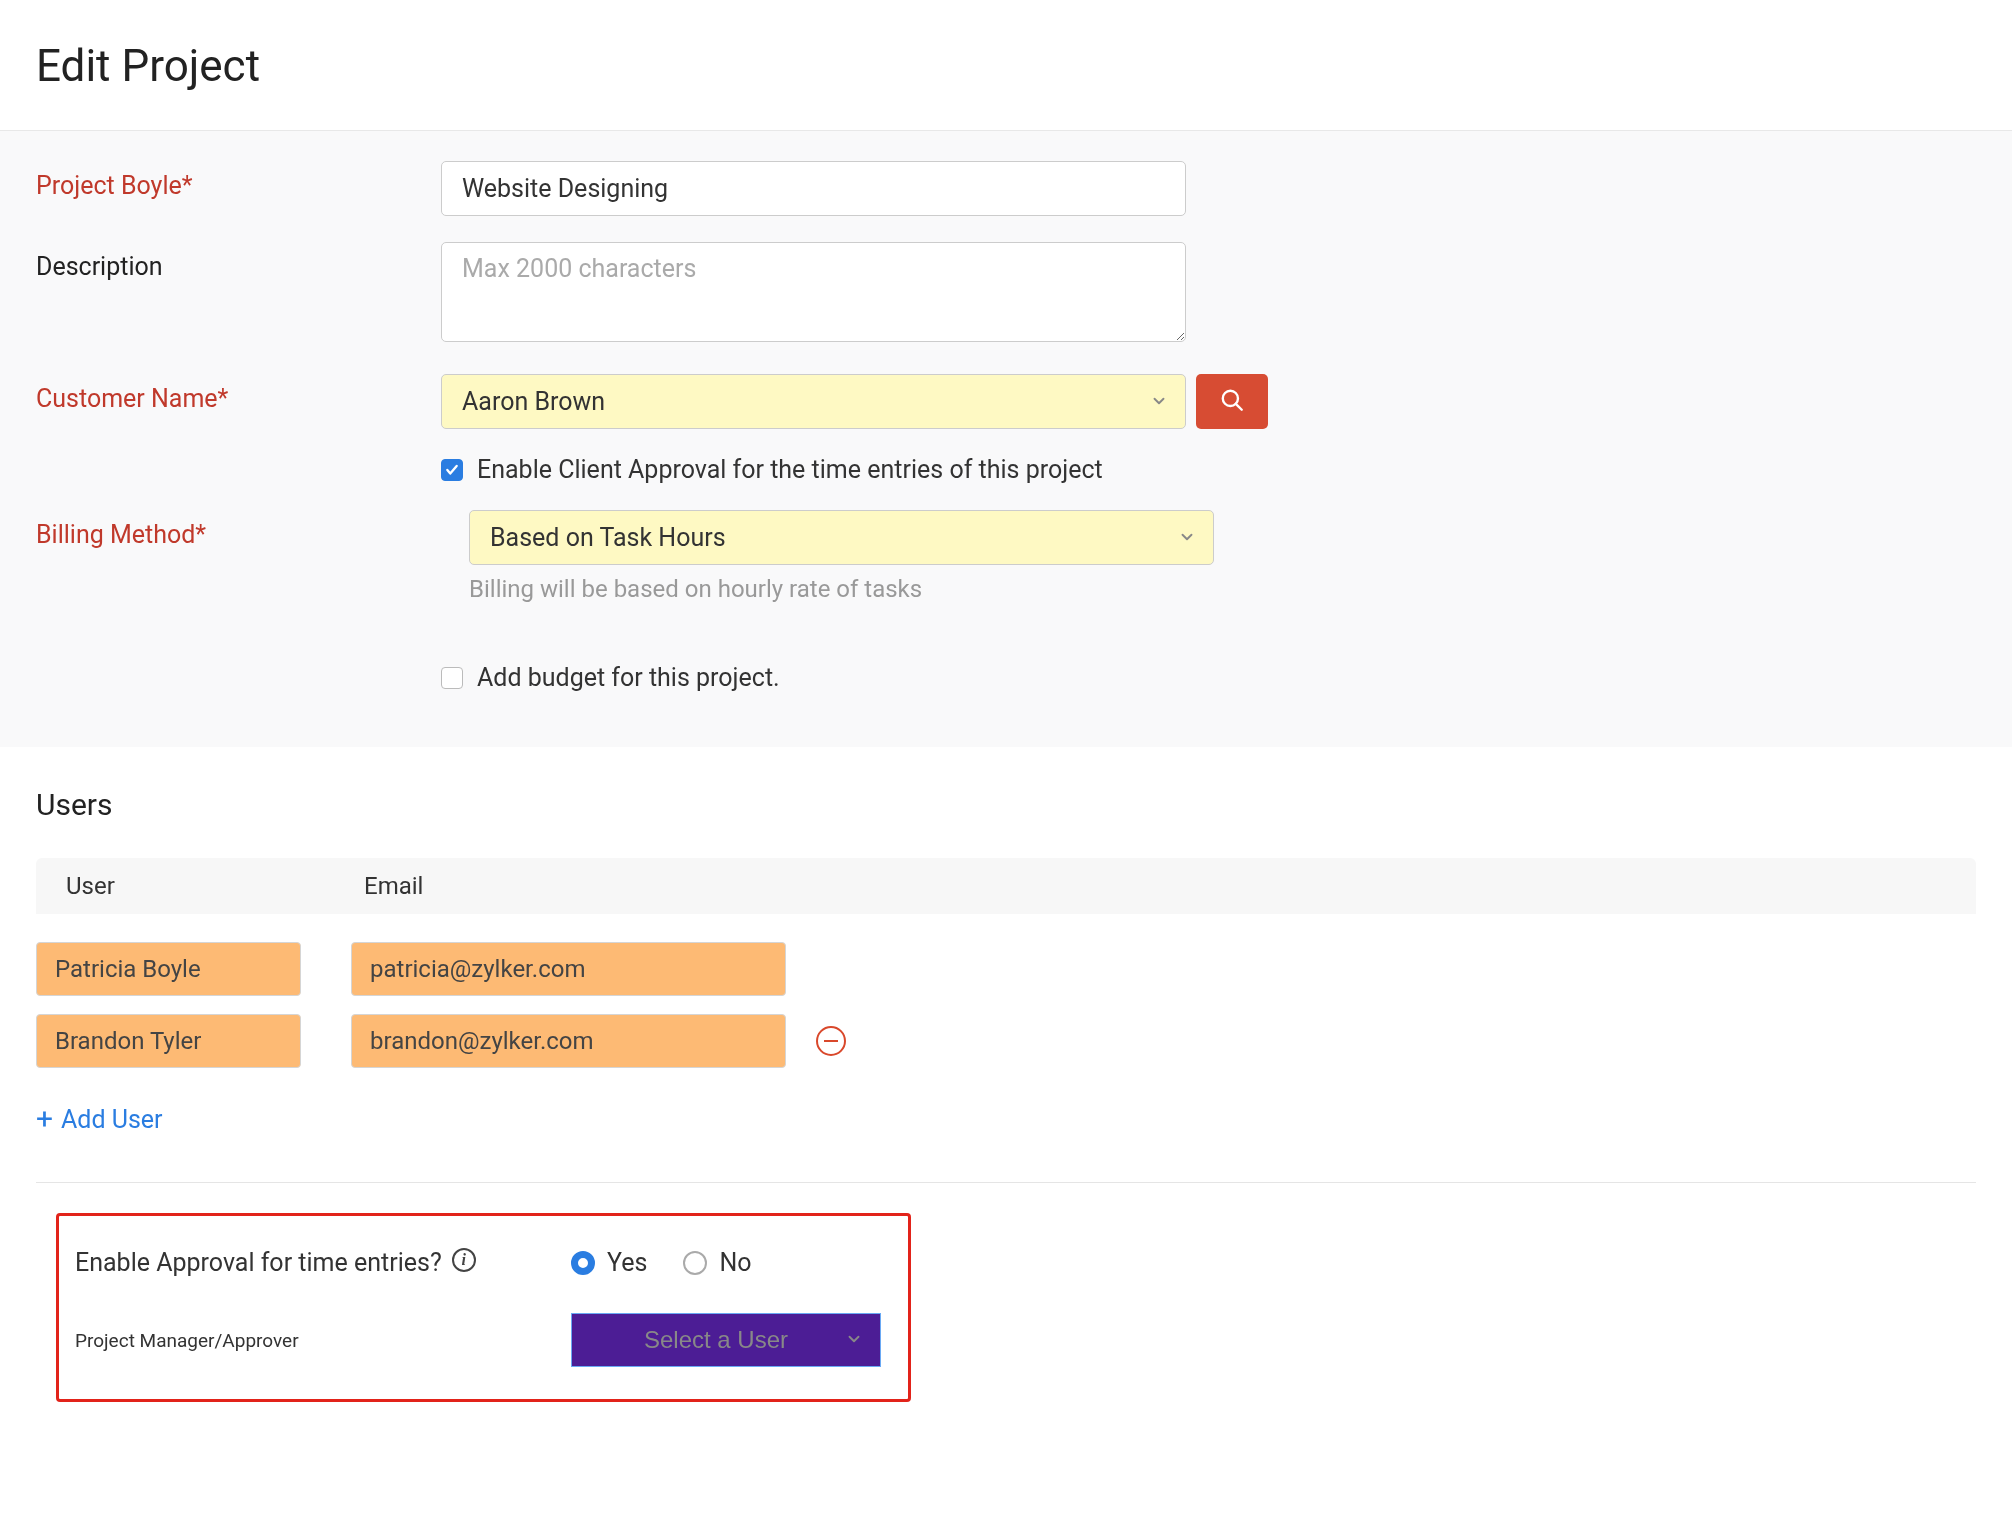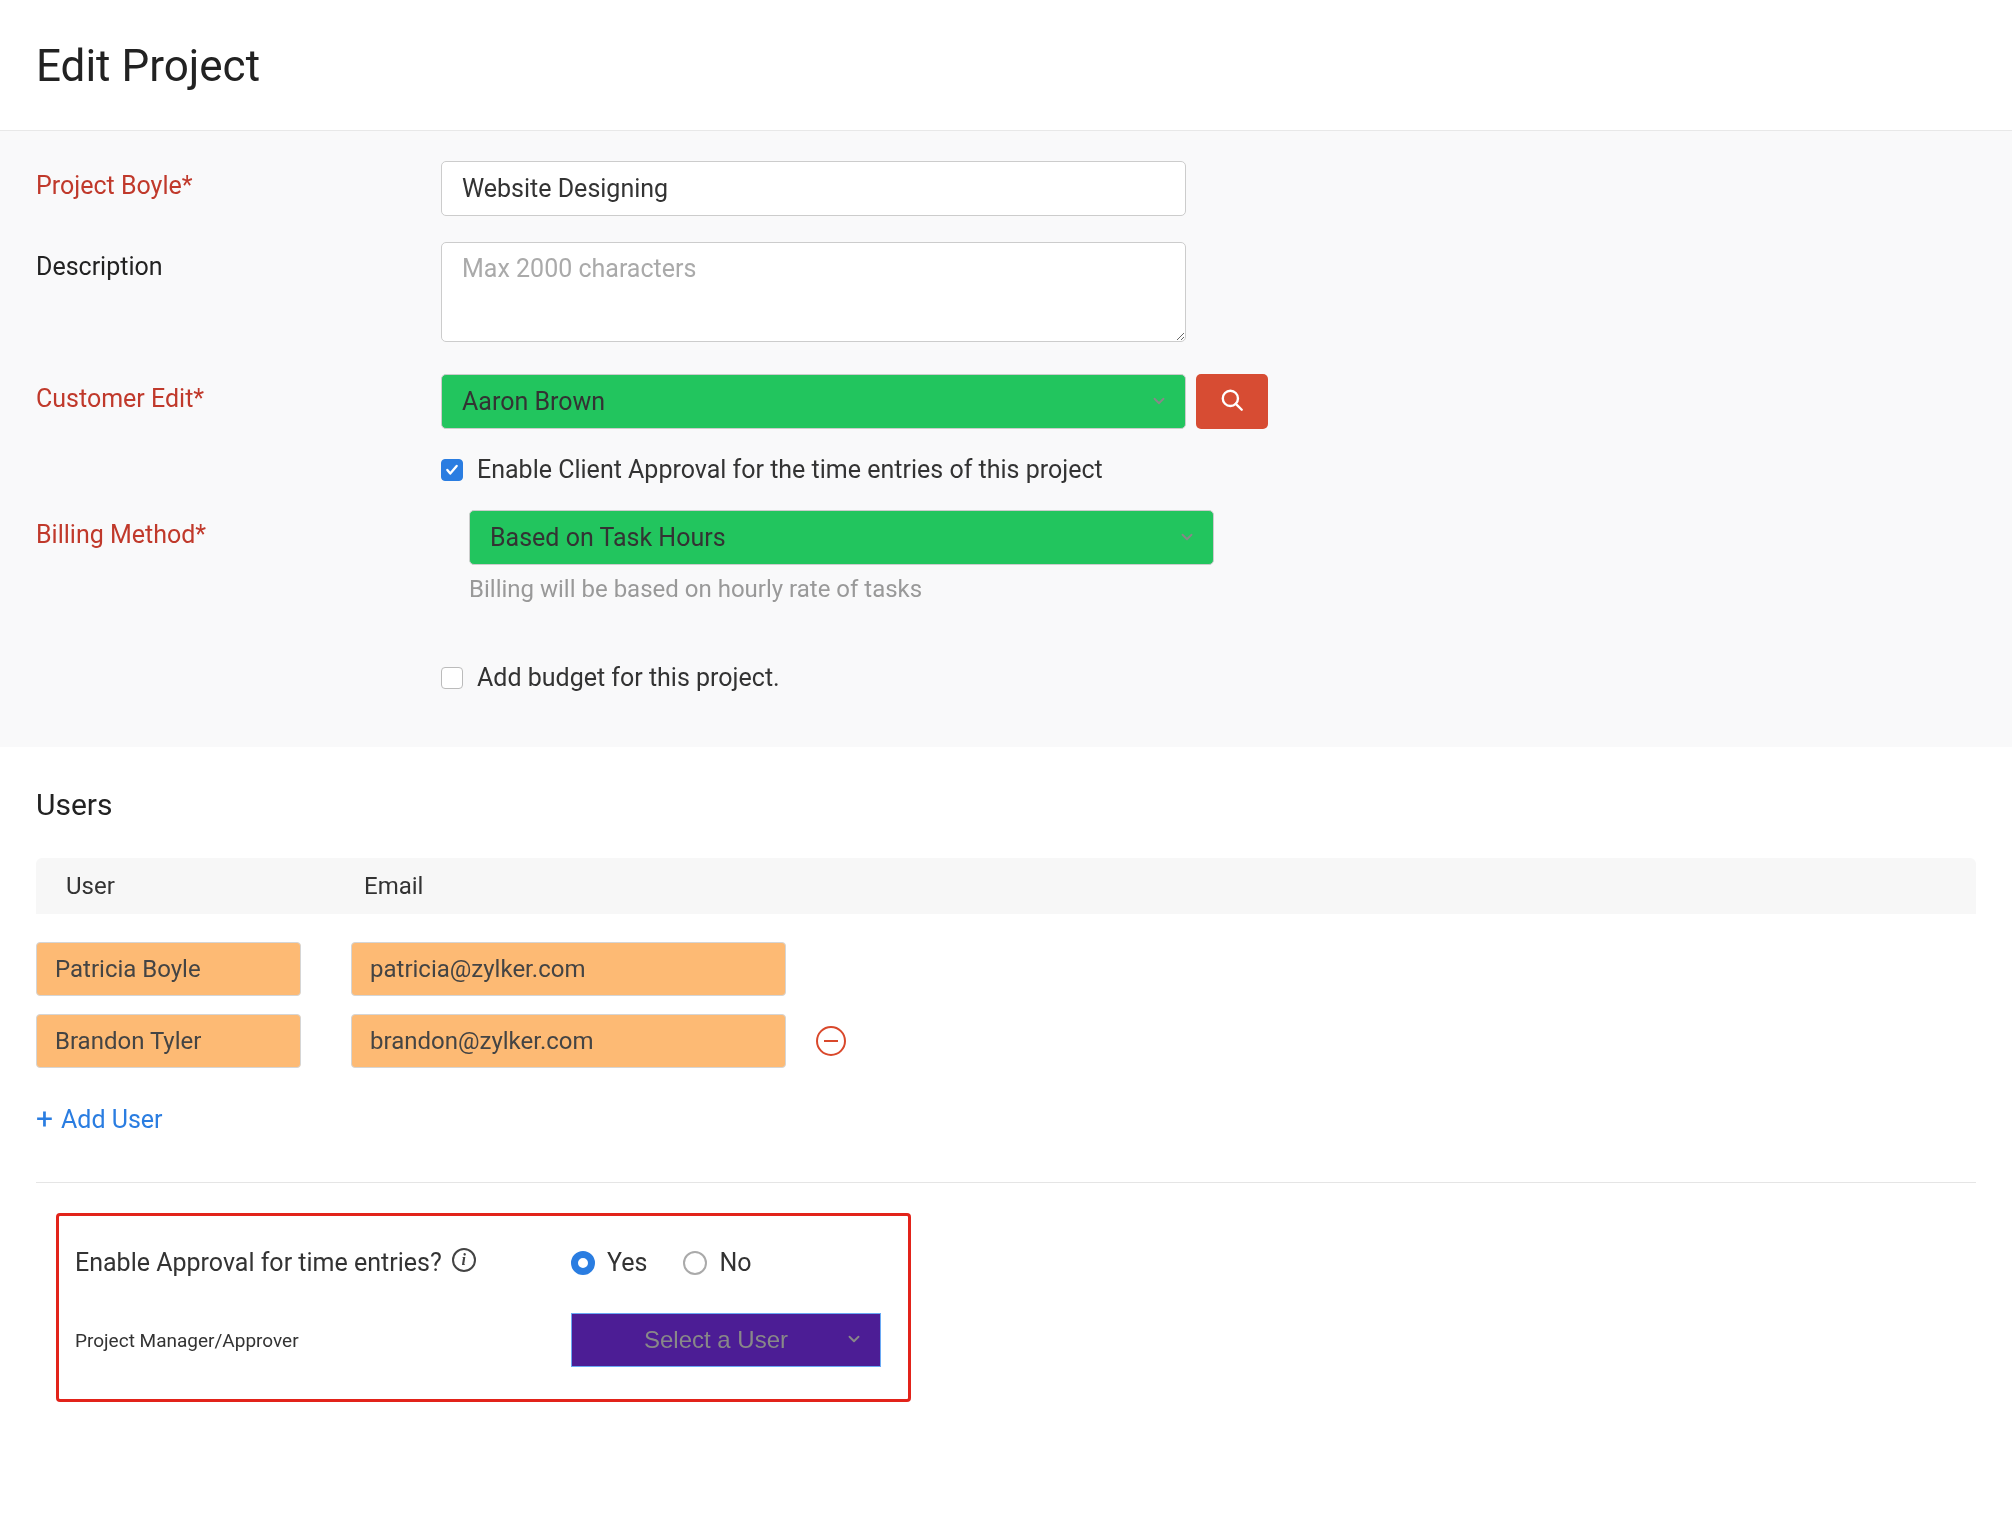--- a/index.html
+++ b/index.html
@@ -55,21 +55,21 @@
   .select-row { display: flex; align-items: center; }
   .select-wrap {
     position: relative;
     width: 745px;
   }
   .select-wrap .select-input {
     width: 100%;
     padding-right: 44px;
     appearance: none;
     -webkit-appearance: none;
-    background: #22c55e;
+    background: #fef9c3;
     cursor: pointer;
   }
   .chevron-down {
     position: absolute;
     right: 18px;
     top: 50%;
     transform: translateY(-50%);
     pointer-events: none;
   }
   .chevron-down svg { width: 18px; height: 18px; }
@@ -288,21 +288,21 @@
   </div>
 
   <div class="form-row">
     <div class="form-label">Description</div>
     <div class="form-control-col">
       <textarea class="textarea-input" placeholder="Max 2000 characters" style=""></textarea>
     </div>
   </div>
 
   <div class="form-row">
-    <div class="form-label required">Customer Edit*</div>
+    <div class="form-label required">Customer Name*</div>
     <div class="form-control-col">
       <div class="select-row">
         <div class="select-wrap">
           <input type="text" class="select-input" readonly="" value="Aaron Brown" style="">
           <span class="chevron-down">
             <svg viewBox="0 0 24 24" fill="none" stroke="#888" stroke-width="2.5" stroke-linecap="round" stroke-linejoin="round">
                 <polyline points="6 9 12 15 18 9"></polyline>
               </svg>
           </span>
         </div>

